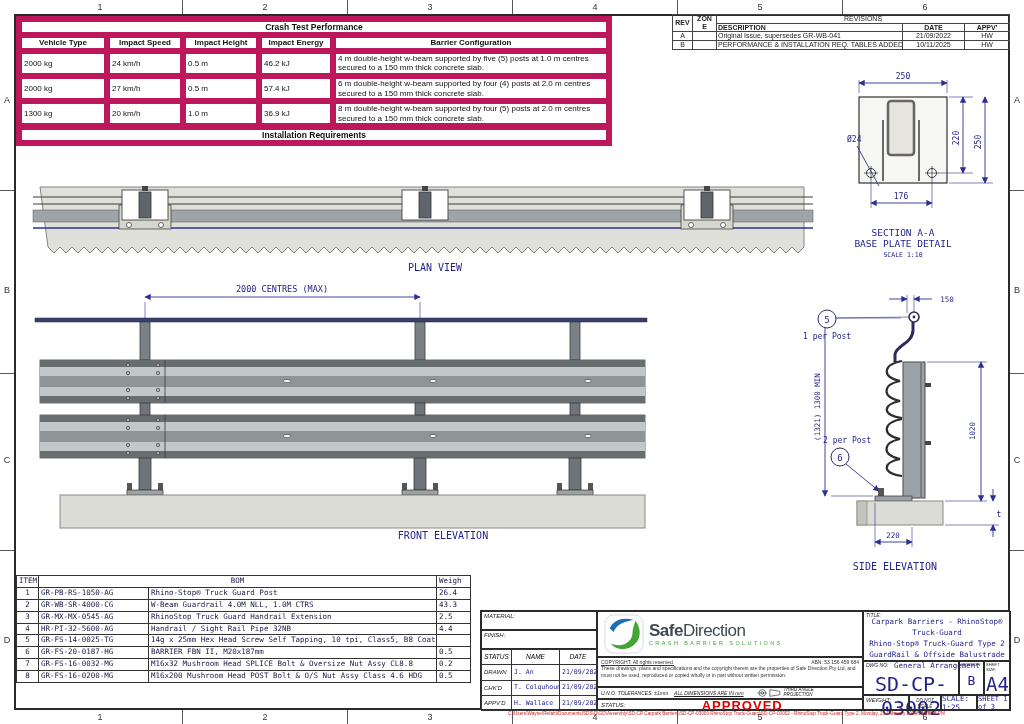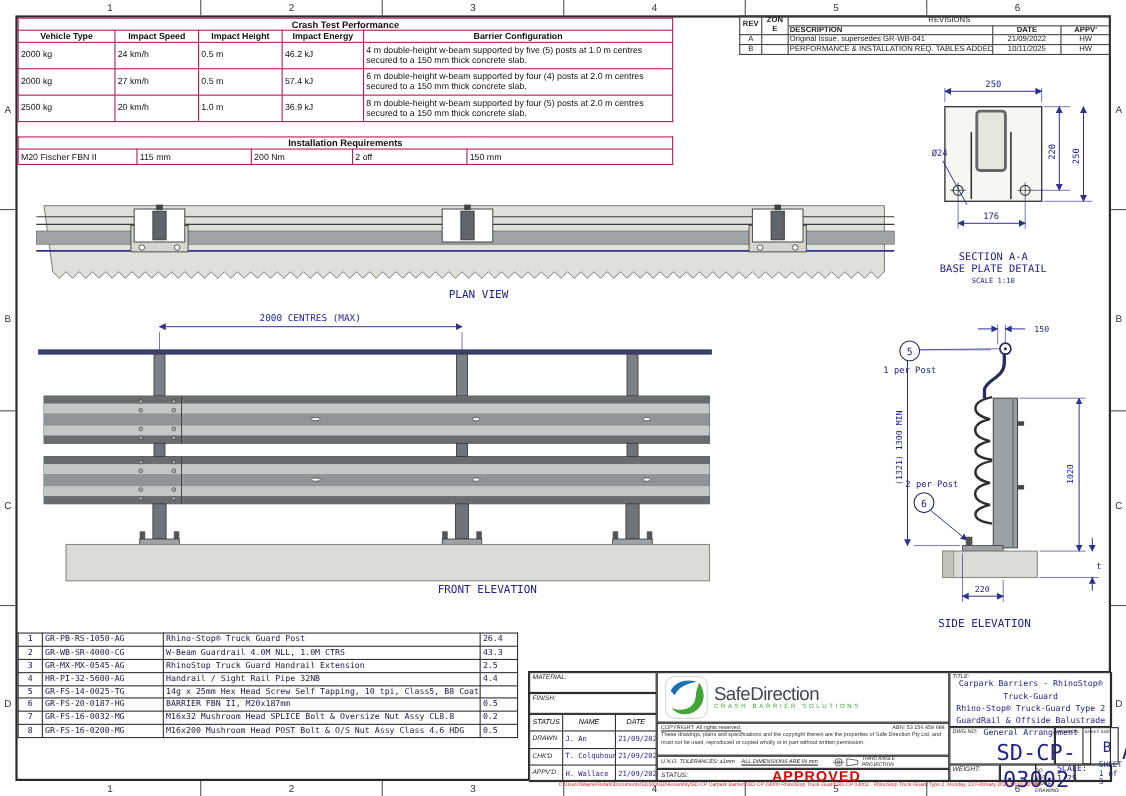--- a/index.html
+++ b/index.html
@@ -9,21 +9,21 @@
   .frame { position:absolute; left:14px; top:14px; width:996px; height:696px;
            border:2px solid #2a2a2a; }
   .gridlabel { position:absolute; font-size:9px; color:#333; width:14px; height:14px;
                display:flex; align-items:center; justify-content:center; }
   .tick { position:absolute; background:#555; }
   .abs { position:absolute; }
 
   
   table.dtable { border-collapse:collapse; font-size:8px; color:#111; width:100%;
                  table-layout:fixed; }
-  table.dtable th, table.dtable td { border:1px solid #be185d; padding:0 2px; 
+  table.dtable th, table.dtable td { border:6px solid #be185d; padding:0 2px; 
                  vertical-align:middle; line-height:1.2; }
   table.dtable th { font-weight:bold; }
   .ttl { font-weight:bold; font-size:8.5px; }
 
   
   table.rev { border-collapse:collapse; font-size:7px; color:#222; width:100%; table-layout:fixed; }
   table.rev th, table.rev td { border:1px solid #444; padding:0 1px; line-height:1.1;
                  text-align:left; white-space:nowrap; overflow:hidden; }
 
   
@@ -33,32 +33,32 @@
               text-align:left; white-space:nowrap; overflow:hidden; }
   table.bom th { font-weight:normal; }
   .dim { stroke:#2e3192; stroke-width:0.9; fill:none; }
   .ext { stroke:#2e3192; stroke-width:0.6; fill:none; }
   .dimtxt { fill:#23238c; font-family:"DejaVu Sans Mono", monospace; }
   .lbl { fill:#23238c; font-family:"DejaVu Sans Mono", monospace; }
   .dk { stroke:#2f2f2f; fill:none; }
 
   
   .tb { position:absolute; border:1.5px solid #2a2a2a; background:#fff; }
-  .tb-box { position:absolute; border:1px solid #2a2a2a;padding-left:31px; }
+  .tb-box { position:absolute; border:1px solid #2a2a2a; }
   .tinylbl { font-size:6px; font-style:italic; color:#222; }
   table.sign { border-collapse:collapse; width:100%; height:100%; table-layout:fixed;
                font-size:6.5px; }
   table.sign th, table.sign td { border:1px solid #333; padding:0 2px; line-height:1.0;
                text-align:left; white-space:nowrap; overflow:hidden; }
   table.sign th { font-style:italic; font-weight:normal; text-align:center; }
   .navy { color:#23238c; font-family:"DejaVu Sans Mono", monospace; }
   .approved { color:#e00000; font-weight:bold; font-size:13px; letter-spacing:1px;
               font-family:"Liberation Sans", sans-serif; }
   .logo-name { font-size:17px; color:#3f4850; letter-spacing:-0.5px; line-height:1; }
-  .logo-name b { font-weight:normal; }
+  .logo-name b { font-weight:bold; }
   .logo-tag { font-size:5.5px; color:#3da639; letter-spacing:2.4px; margin-top:1px; }
   .cpy { font-size:5px; color:#333; line-height:1.25; }
   .redpath { position:absolute; font-size:6px; color:#cc2222; transform:scale(0.78);
              transform-origin:left top; white-space:nowrap; }
 </style>
 </head>
 <body>
 
 <div class="sheet">
 
@@ -133,21 +133,21 @@
         <td>4 m double-height w-beam supported by five (5) posts at 1.0 m centres secured to a 150 mm thick concrete slab.</td>
       </tr>
       <tr style="height:24px;">
         <td>2000 kg</td>
         <td>27 km/h</td>
         <td>0.5 m</td>
         <td>57.4 kJ</td>
         <td>6 m double-height w-beam supported by four (4) posts at 2.0 m centres secured to a 150 mm thick concrete slab.</td>
       </tr>
       <tr style="height:24px;">
-        <td>2500 kg</td>
+        <td>1300 kg</td>
         <td>20 km/h</td>
         <td>1.0 m</td>
         <td>36.9 kJ</td>
         <td>8 m double-height w-beam supported by four (5) posts at 2.0 m centres secured to a 150 mm thick concrete slab.</td>
       </tr>
     </tbody>
       </table>
   </div>
 
   <div class="abs" style="left:16px;top:124px;width:596px;">
@@ -156,27 +156,20 @@
           <col style="width:108px">
           <col style="width:104px">
           <col style="width:92px">
           <col style="width:104px">
           <col>
         </colgroup>
       <tbody>
           <tr>
             <th colspan="5" class="ttl">Installation Requirements</th>
           </tr>
-      <tr style="height:14px;">
-        <td>M20 Fischer FBN II</td>
-        <td>115 mm</td>
-        <td>200 Nm</td>
-        <td>2 off</td>
-        <td>150 mm</td>
-      </tr>
     </tbody>
       </table>
   </div>
 
   <div class="abs" style="left:672px;top:14px;width:338px;">
     <table class="rev">
       <colgroup>
           <col style="width:20px">
           <col style="width:24px">
           <col style="width:186px">
@@ -460,20 +453,25 @@
 
   <div class="abs" style="left:16px;top:575px;width:455px;">
     <table class="bom">
       <colgroup>
           <col style="width:22px">
           <col style="width:110px">
           <col style="width:288px">
           <col>
         </colgroup>
       <tbody>
+          <tr>
+        <th style="border-bottom:none;">ITEM</th>
+        <th colspan="2" style="text-align:center;">BOM</th>
+        <th style="border-bottom:none;">Weigh</th>
+      </tr>
       <tr>
             <td style="text-align:center;">1</td>
             <td>GR-PB-RS-1050-AG</td>
             <td>Rhino-Stop® Truck Guard Post</td>
             <td>26.4</td>
           </tr>
       <tr>
             <td style="text-align:center;">2</td>
             <td>GR-WB-SR-4000-CG</td>
             <td>W-Beam Guardrail 4.0M NLL, 1.0M CTRS</td>

